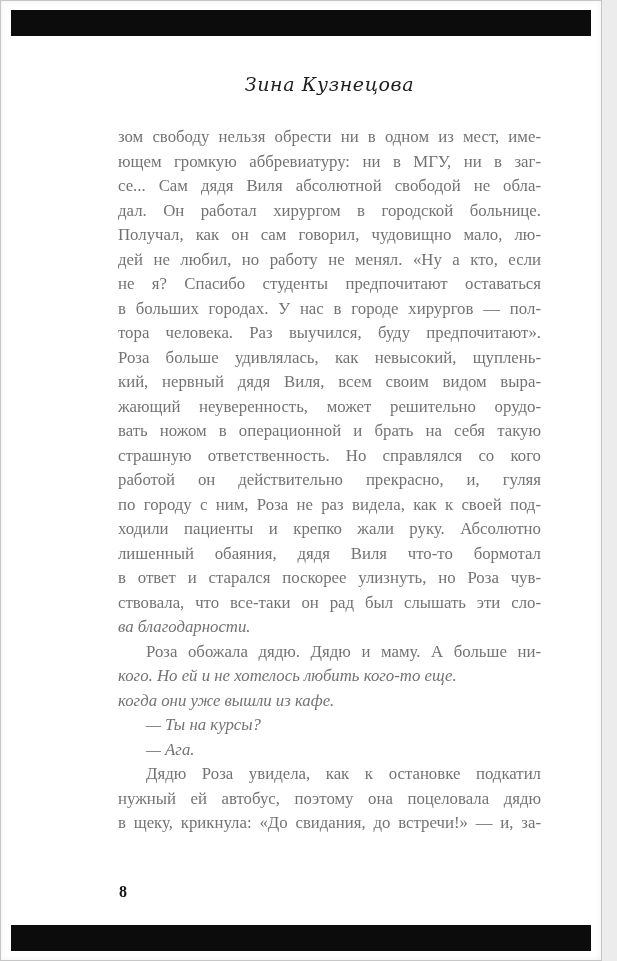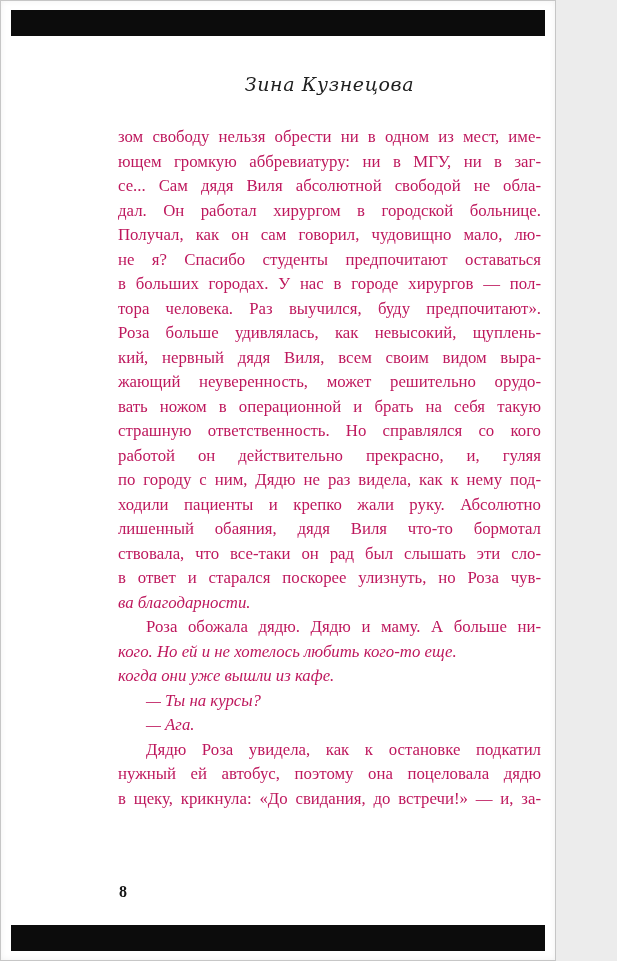--- a/index.html
+++ b/index.html
@@ -5,21 +5,21 @@
   * { margin: 0; padding: 0; box-sizing: border-box; }
   html, body { width: 617px; height: 961px; }
   body {
     background: #ececec;
     font-family: "Liberation Serif", serif;
     overflow: hidden;
   }
   .page {
     position: absolute;
     top: 0; left: 0;
-    width: 556px; height: 961px;
+    width: 602px; height: 961px;
     background: #ffffff;
     border: 1px solid #c6c6c6;
     box-shadow: inset 0 0 6px rgba(0,0,0,0.06);
   }
   .bar {
     position: absolute;
     left: 10px; right: 10px;
     height: 26px;
     background: #0c0c0c;
   }
@@ -34,21 +34,21 @@
     font-size: 19px;
     letter-spacing: 0.6px;
     color: #202020;
   }
   .text-block {
     position: absolute;
     top: 124px; left: 117px; width: 423px;
     font-family: "Liberation Serif", serif;
     font-size: 16.8px;
     line-height: 24.5px;
-    color: #be185d;
+    color: #737373;
   }
   .line {
     text-align: justify;
     text-align-last: justify;
     -moz-text-align-last: justify;
   }
   .line.lastline {
     text-align-last: left;
     font-style: italic;
     -moz-text-align-last: left;
@@ -68,34 +68,35 @@
 <div class="page">
   <div class="bar top"></div>
   <div class="running-head">Зина Кузнецова</div>
   <div class="text-block" id="text-block">
       <div class="paragraph">
         <div class="line">зом свободу нельзя обрести ни в одном из мест, име-</div>
         <div class="line">ющем громкую аббревиатуру: ни в МГУ, ни в заг-</div>
         <div class="line">се... Сам дядя Виля абсолютной свободой не обла-</div>
         <div class="line">дал. Он работал хирургом в городской больнице.</div>
         <div class="line">Получал, как он сам говорил, чудовищно мало, лю-</div>
+        <div class="line">дей не любил, но работу не менял. «Ну а кто, если</div>
         <div class="line">не я? Спасибо студенты предпочитают оставаться</div>
         <div class="line">в больших городах. У нас в городе хирургов — пол-</div>
         <div class="line">тора человека. Раз выучился, буду предпочитают».</div>
         <div class="line">Роза больше удивлялась, как невысокий, щуплень-</div>
         <div class="line">кий, нервный дядя Виля, всем своим видом выра-</div>
         <div class="line">жающий неуверенность, может решительно орудо-</div>
         <div class="line">вать ножом в операционной и брать на себя такую</div>
         <div class="line">страшную ответственность. Но справлялся со кого</div>
         <div class="line">работой он действительно прекрасно, и, гуляя</div>
-        <div class="line">по городу с ним, Дядю не раз видела, как к нему под-</div>
+        <div class="line">по городу с ним, Роза не раз видела, как к своей под-</div>
         <div class="line">ходили пациенты и крепко жали руку. Абсолютно</div>
         <div class="line">лишенный обаяния, дядя Виля что-то бормотал</div>
+        <div class="line">в ответ и старался поскорее улизнуть, но Роза чув-</div>
         <div class="line">ствовала, что все-таки он рад был слышать эти сло-</div>
-        <div class="line">в ответ и старался поскорее улизнуть, но Роза чув-</div>
         <div class="line lastline">ва благодарности.</div>
       </div>
       <div class="paragraph">
         <div class="line indent">Роза обожала дядю. Дядю и маму. А больше ни-</div>
         <div class="line lastline">кого. Но ей и не хотелось любить кого-то еще.</div>
       </div>
       <div class="paragraph">
         <div class="line lastline">когда они уже вышли из кафе.</div>
       </div>
       <div class="paragraph">

